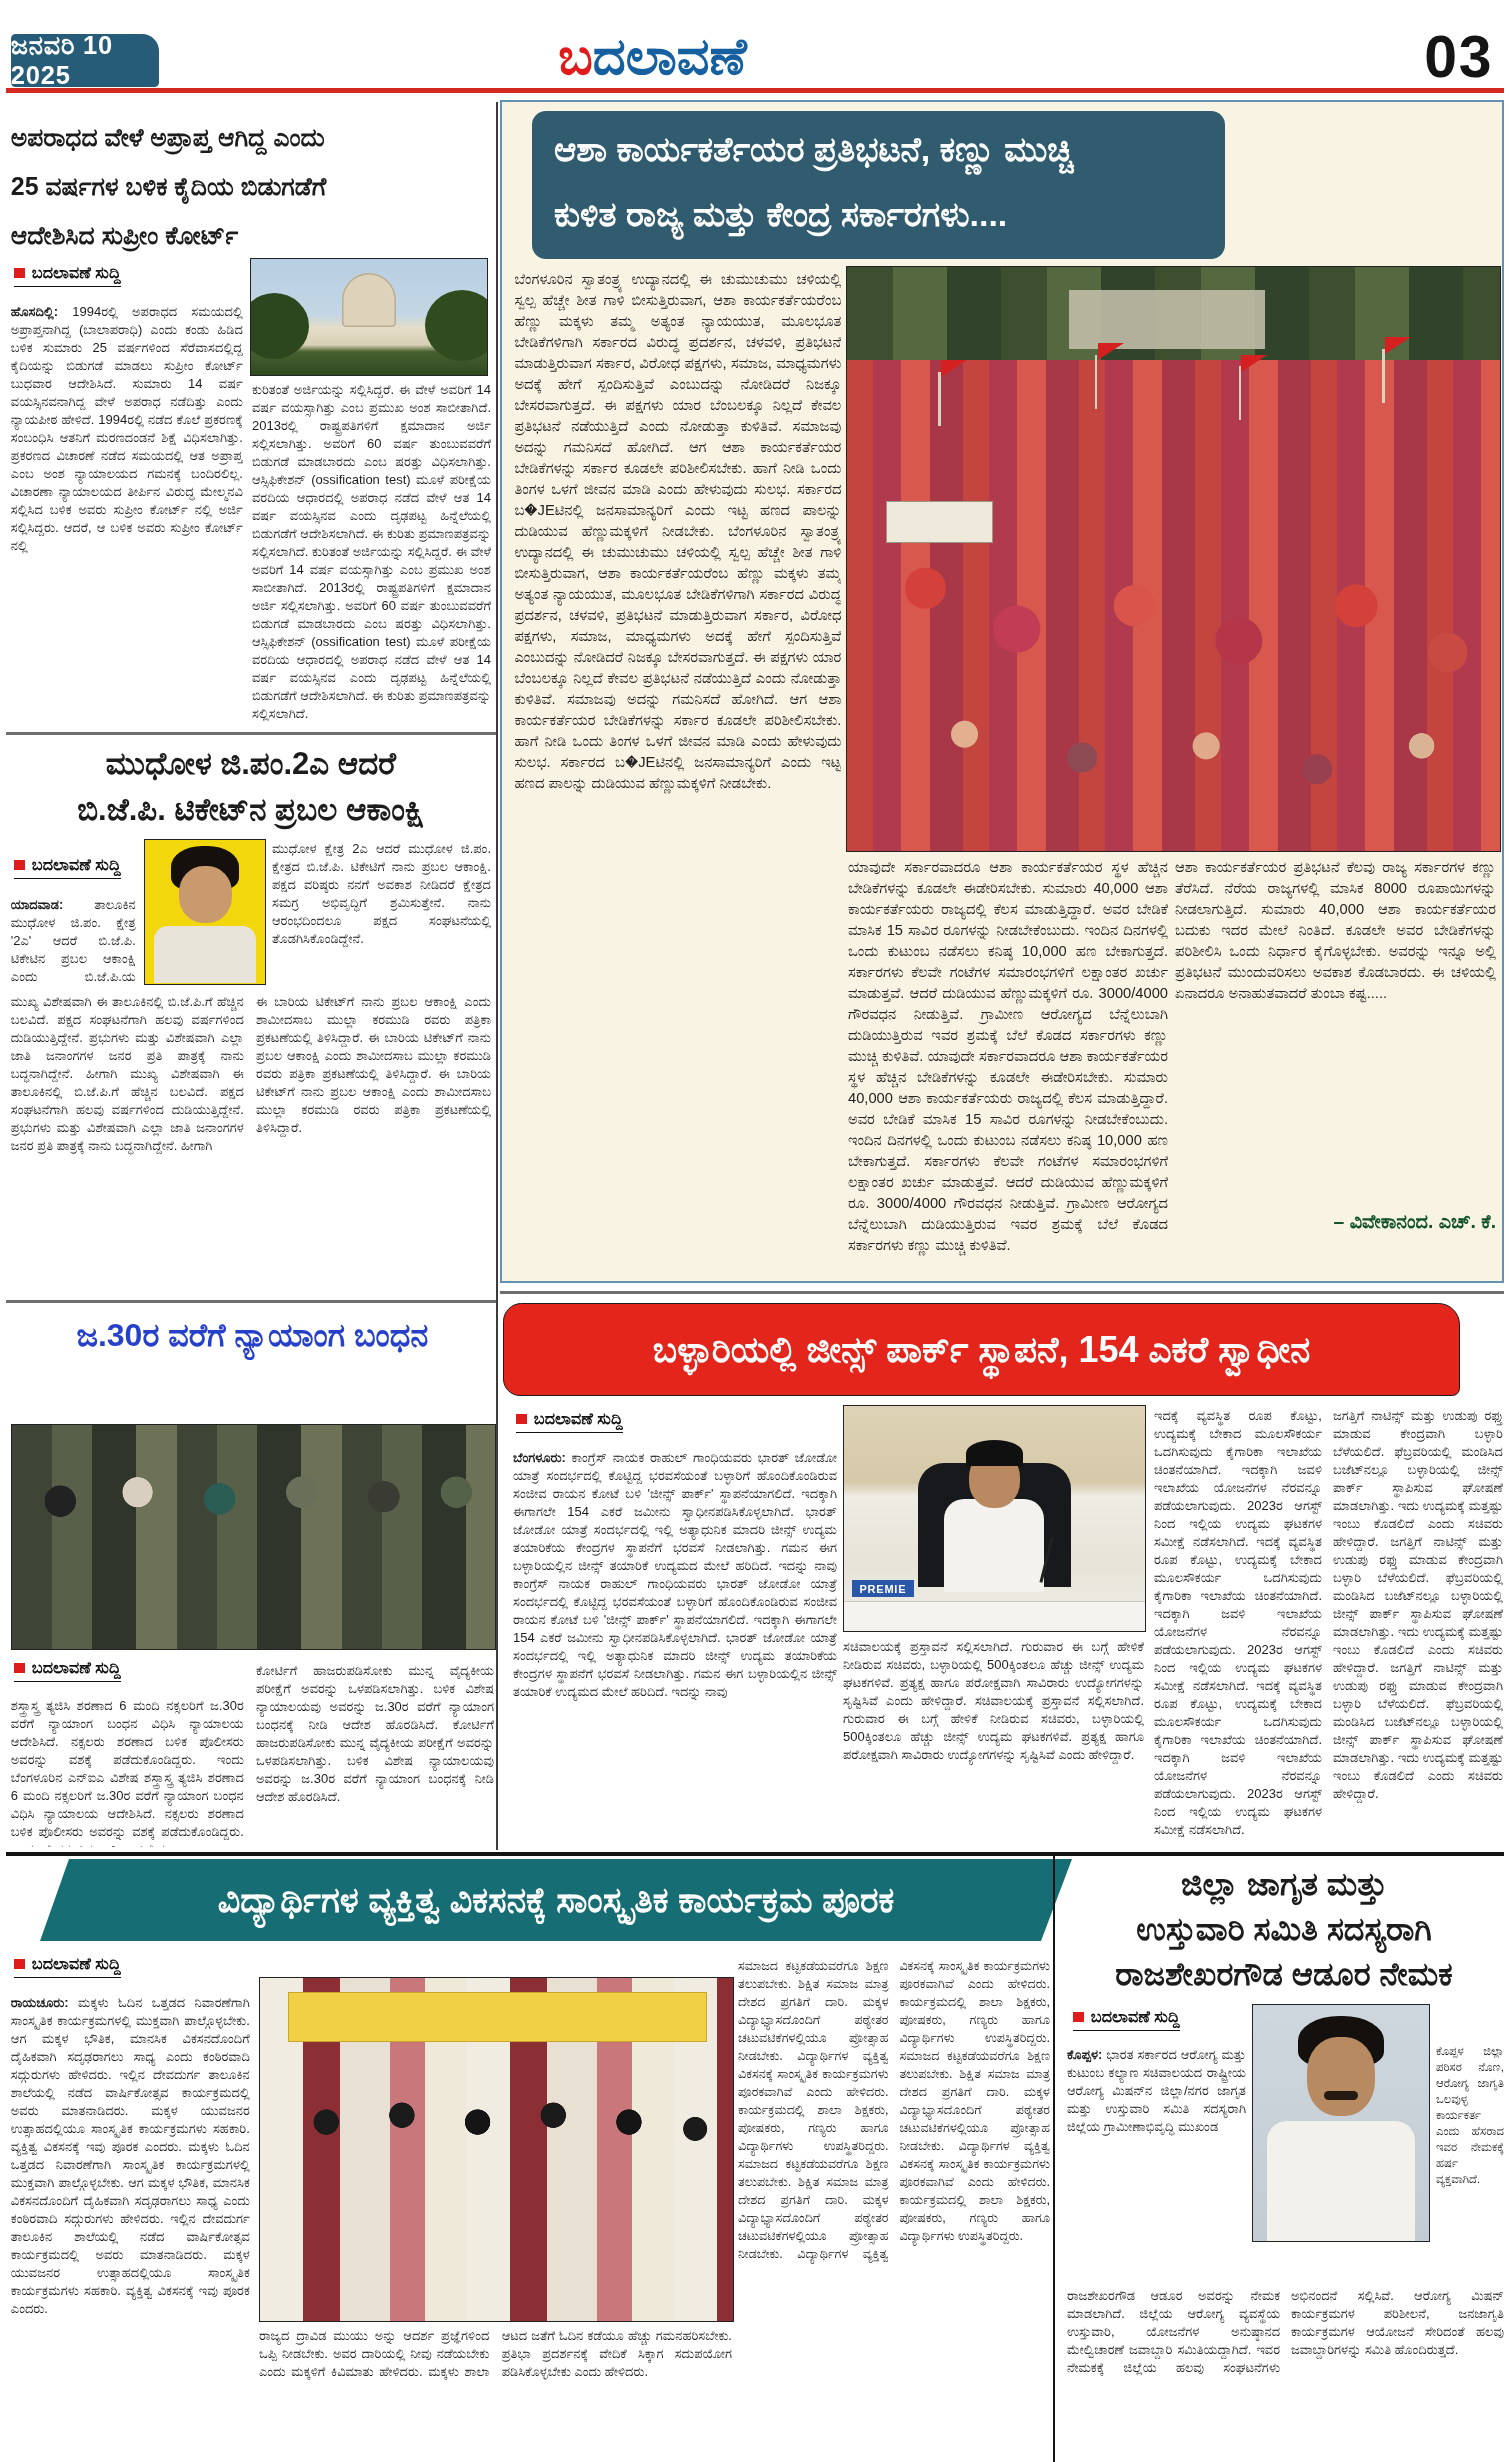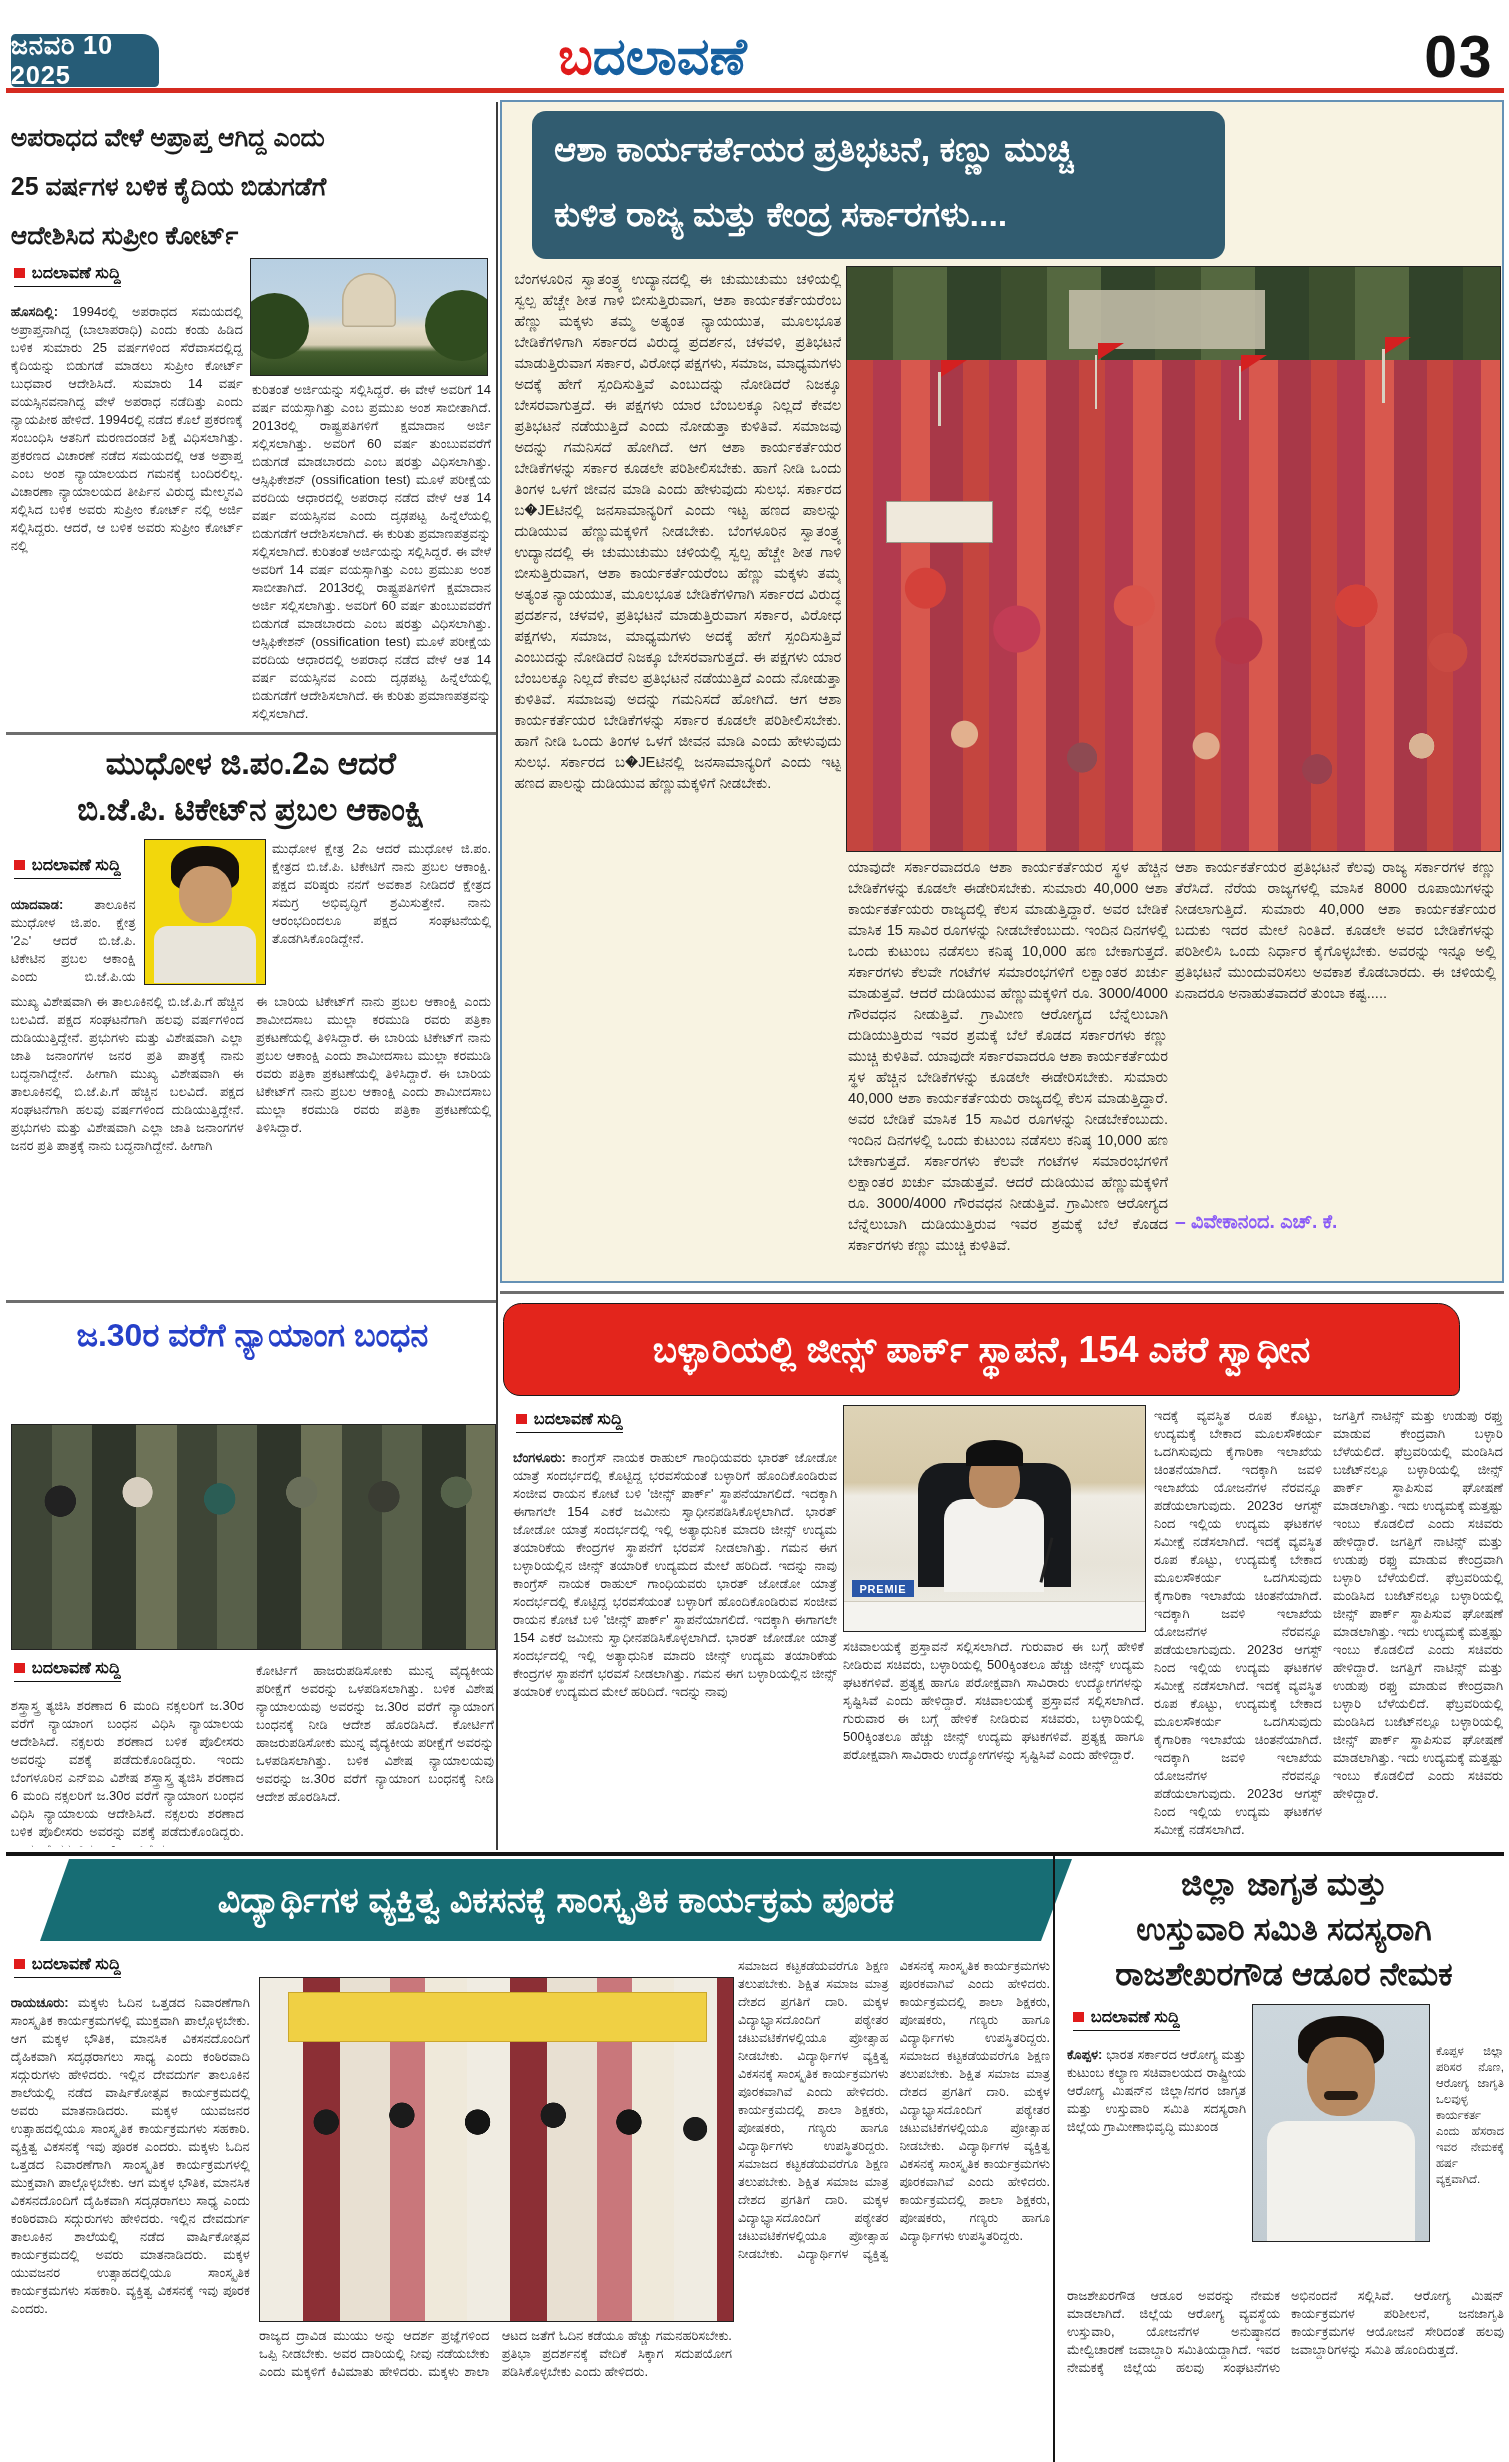--- a/index.html
+++ b/index.html
@@ -29,21 +29,21 @@
   
   .a1-headline{position:absolute;left:10.8px;top:113px;width:480px;font-size:25px;line-height:49px;
                font-weight:700;white-space:nowrap;overflow:hidden;}
   
   .asha-box{position:absolute;left:500px;top:100px;width:1004px;height:1183px;background:#f8f3e2;
             border:2.3px solid #6591b5;box-sizing:border-box;}
   .asha-hbox{position:absolute;left:9.3px;top:9.3px;width:693px;height:148px;background:#315c70;
              border-radius:14px;color:#fff;font-weight:700;font-size:34px;line-height:65px;
              padding:6.2px 0 0 21.6px;box-sizing:border-box;white-space:nowrap;overflow:hidden;margin-left:21px;}
   .asha-col{position:absolute;font-size:14.7px;line-height:21px;text-align:justify;overflow:hidden;color:#222;}
-  .asha-sign{position:absolute;font-size:19.3px;font-weight:700;color:#8b5cf6;}
+  .asha-sign{position:absolute;font-size:19.3px;font-weight:700;text-align:right;color:#14532d;}
   
   .jeans-banner{position:absolute;left:503px;top:1303px;width:957px;height:93px;background:#e3251c;
                 border:1.5px solid #1a1a1a;border-radius:18.5px 21.6px 7.7px 17px;box-sizing:border-box;
                 display:flex;align-items:center;justify-content:center;color:#fff;font-weight:700;
                 font-size:36px;white-space:nowrap;overflow:hidden;}
   
   .cult-banner{position:absolute;left:40px;top:1859px;width:1032px;height:82px;background:#176d74;
                clip-path:polygon(29px 0, 100% 0, calc(100% - 31px) 100%, 0 100%);
                display:flex;align-items:center;justify-content:center;color:#fff;font-weight:700;
                font-size:35px;white-space:nowrap;overflow:hidden;}

